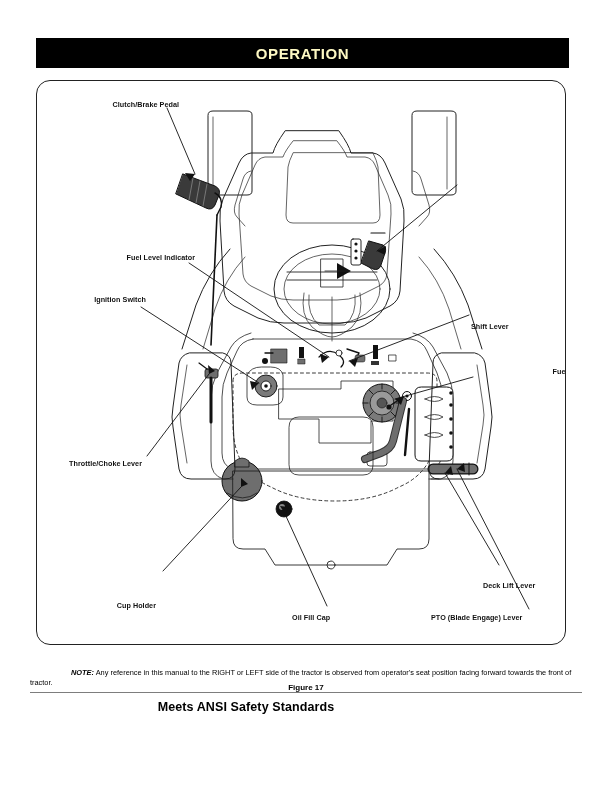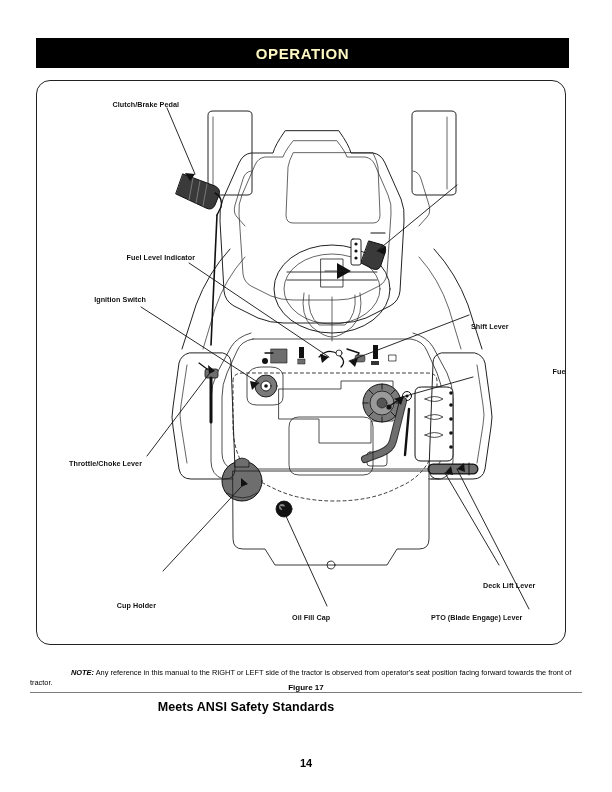--- a/index.html
+++ b/index.html
@@ -327,15 +327,14 @@
   <div class="figcap">Figure 17</div>
 
   <div class="note">
     <b>NOTE:</b><span> Any reference in this manual to the RIGHT or LEFT side of the tractor is observed from operator's seat position facing forward towards the front of tractor.</span>
   </div>
 
   <div class="rule"></div>
 
   <div class="ansi-title">Meets ANSI Safety Standards</div>
 
-  <div class="pageno">14</div>
 
 </div>
 
 </body></html>

